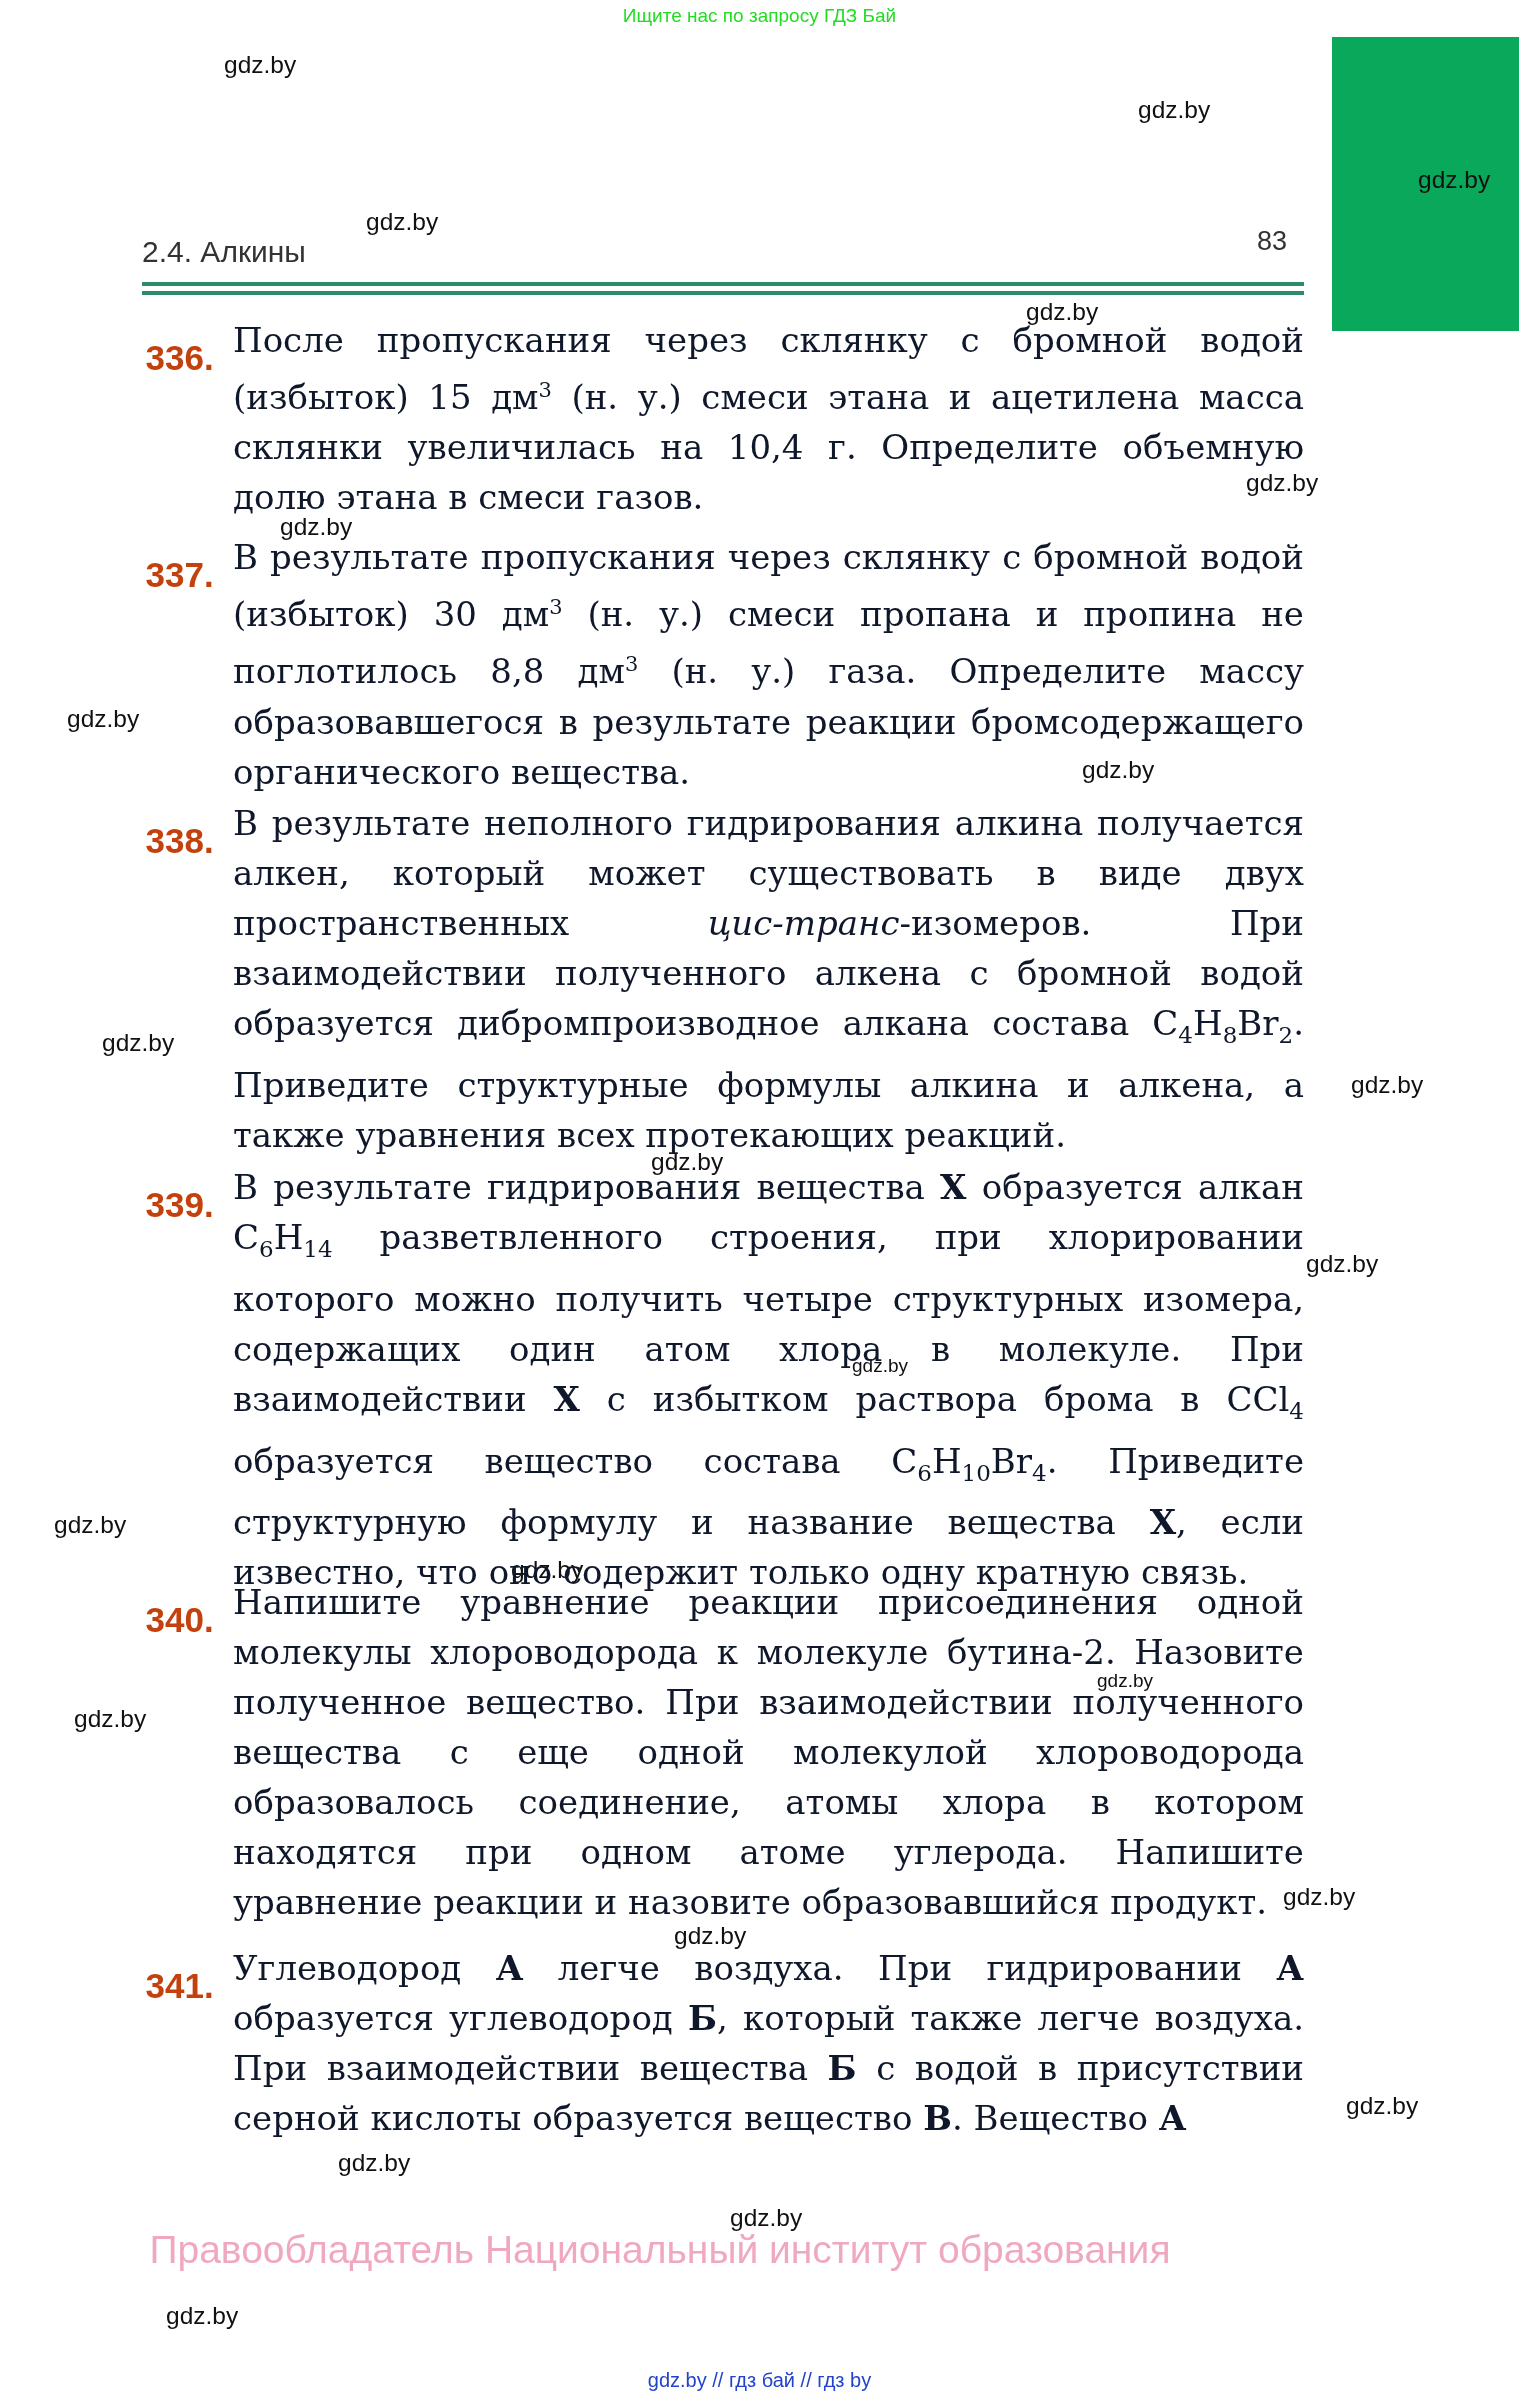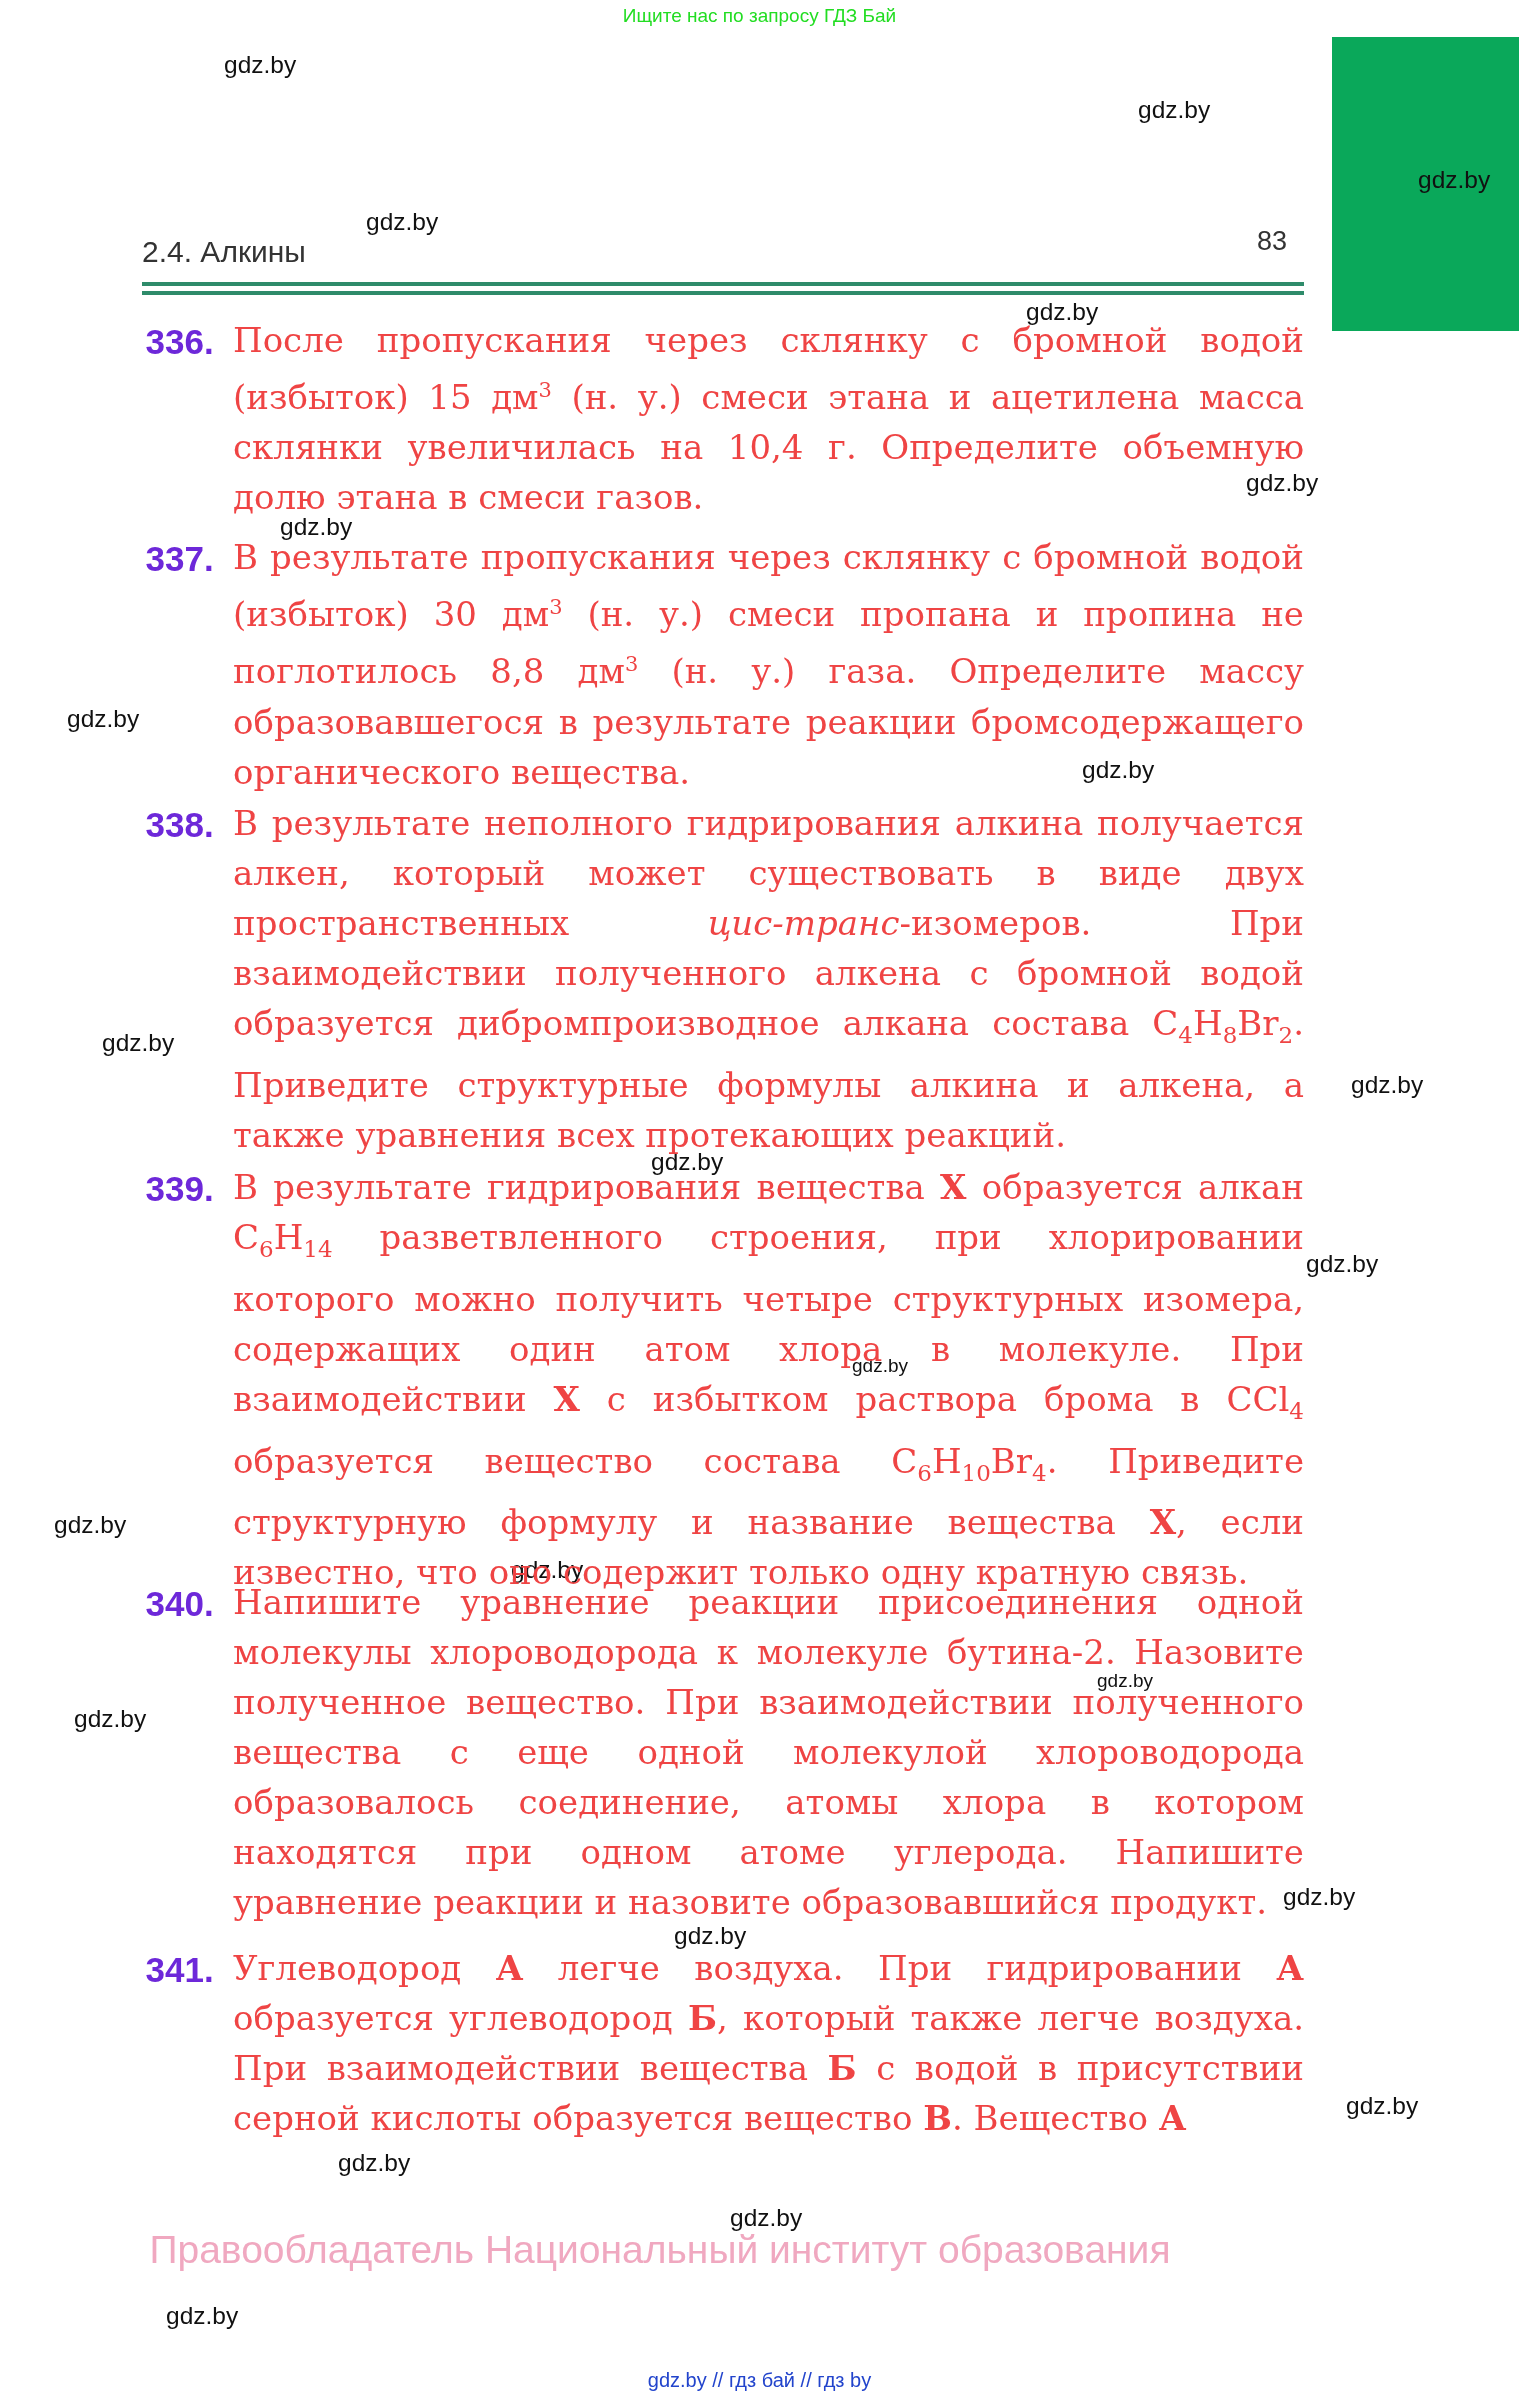--- a/index.html
+++ b/index.html
@@ -6,22 +6,22 @@
   body { width: 1519px; height: 2401px; position: relative; overflow: hidden; font-family: "DejaVu Serif", serif; color: #2b2b2b; }
   .abs { position: absolute; }
   .top-banner { top: 5.3px; left: 0; width: 1519px; text-align: center; font-family: "Liberation Sans", sans-serif; font-size: 19px; color: #22dd22; }
   .green-tab { top: 37px; left: 1332px; width: 187px; height: 294px; background: #0aa85a; }
   .wm { font-family: "Liberation Sans", sans-serif; font-size: 24.5px; color: #111; }
   .wm-small { font-size: 19px; }
   .header-title { top: 235px; left: 142px; font-family: "Liberation Sans", sans-serif; font-size: 30px; color: #333; }
   .page-number { top: 226px; left: 1257px; font-family: "Liberation Sans", sans-serif; font-size: 27px; color: #333; }
   .rule { left: 142px; width: 1162px; height: 3.5px; background: #2e8b6a; }
   .problem { left: 142px; width: 1164px; }
-  .pnum { position: absolute; left: 3.5px; top: 0; font-family: "Liberation Sans", sans-serif; font-weight: bold; font-size: 35px; color: #6d28d9; }
-  .ptext { position: absolute; left: 91px; width: 1071px; font-size: 34px; line-height: 50px; text-align: justify; color: #ef4444; }
+  .pnum { position: absolute; left: 3.5px; top: 16px; font-family: "Liberation Sans", sans-serif; font-weight: bold; font-size: 35px; color: #c2410c; }
+  .ptext { position: absolute; left: 91px; width: 1071px; font-size: 34px; line-height: 50px; text-align: justify; color: #0f172a; }
   .ptext sub { font-size: 23px; }
   .ptext sup { font-size: 21px; }
   .footer-rights { top: 2228px; left: 0; width: 1320px; text-align: center; font-family: "Liberation Sans", sans-serif; font-size: 39px; color: #f0a8c0; }
   .footer-links { top: 2369px; left: 0; width: 1519px; text-align: center; font-family: "Liberation Sans", sans-serif; font-size: 20px; color: #2244cc; }
 </style>
 </head>
 <body>
 
 <div class="abs top-banner">Ищите нас по запросу ГДЗ Бай</div>
 <div class="abs green-tab"></div>

